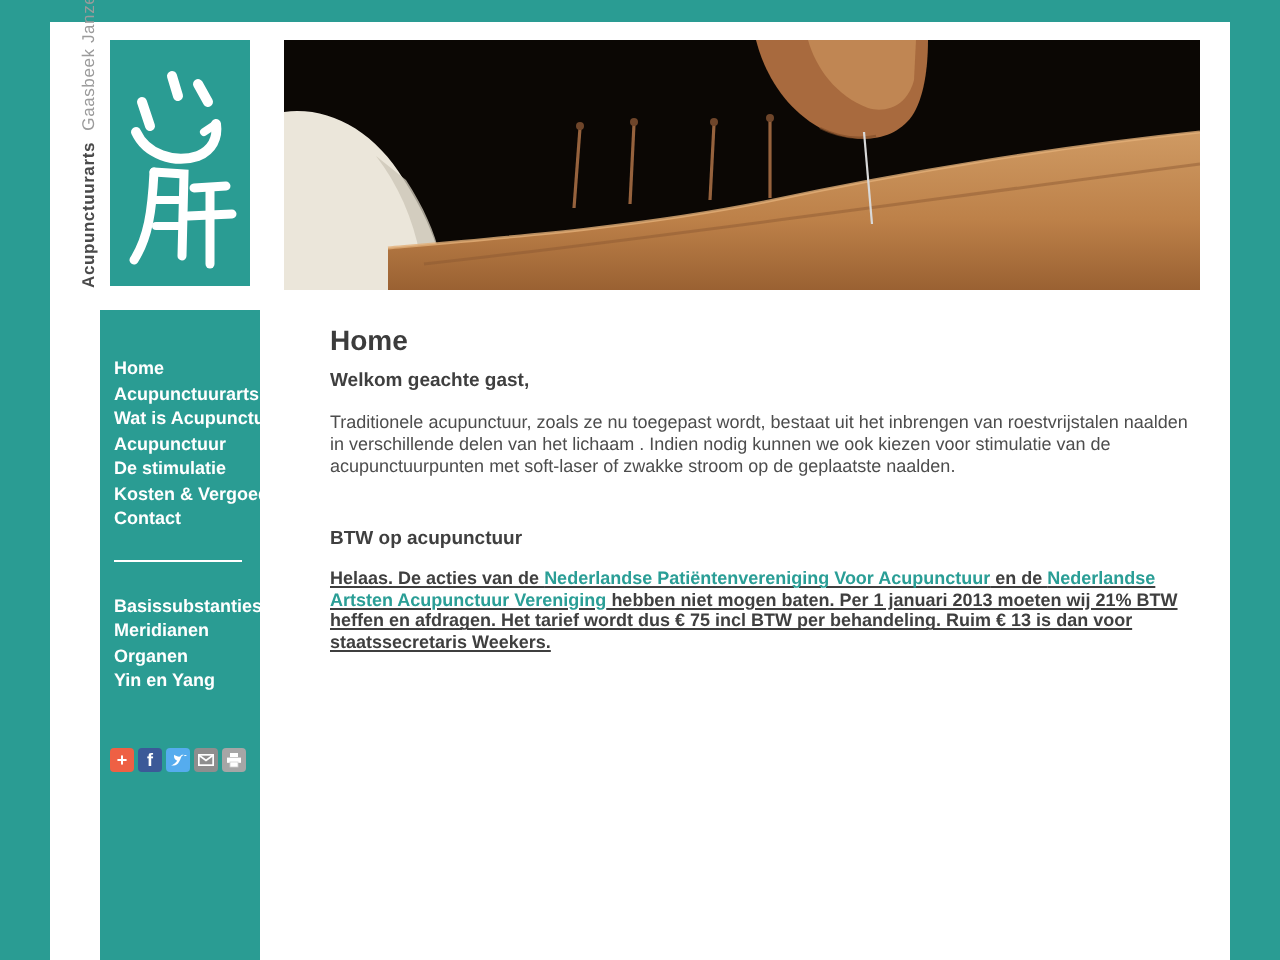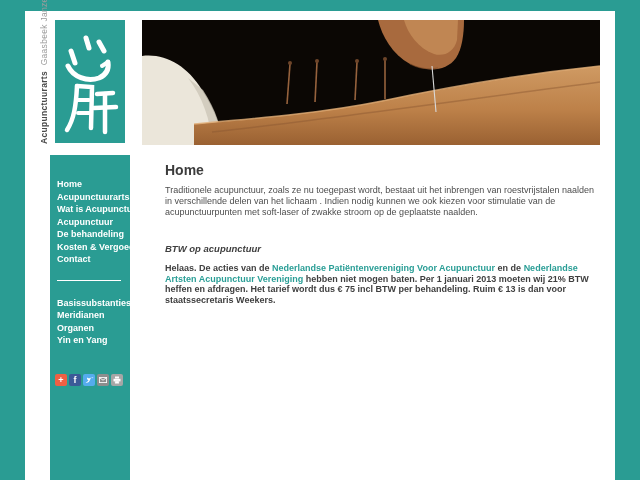--- a/index.html
+++ b/index.html
@@ -74,25 +74,24 @@
     font-size: 9.5px; font-weight: bold; color: #3f3f3f;
     margin: 0 0 10px;
   }
   .main p.body-p {
     font-size: 9px; line-height: 10.8px; color: #4d4d4d;
     margin: 0 0 10px;
   }
   .btw-heading {
     font-size: 9.5px; font-weight: bold; color: #3f3f3f;
     margin: 26px 0 9px;
-    font-style: italic;
   }
   .main p.bold-p {
     font-size: 9px; line-height: 10.5px; color: #3f3f3f;
-    font-weight: bold; margin: 0 0 10px;
+    font-weight: bold; margin: 0 0 10px; text-decoration: underline;
   }
   .text-link { color: #2a9e96; cursor: pointer; }
 </style>
 </head>
 <body>
 
 <div class="page">
 
   <div class="brand-vert">
     <span class="brand-name">Acupunctuurarts</span>
@@ -155,21 +154,21 @@
       <line x1="290" y1="46" x2="294" y2="92" stroke="#d9d9d9" stroke-width="1.1"></line>
     </svg>
   </div>
 
   <div class="sidebar">
     <ul class="nav-primary">
       <li>Home</li>
       <li>Acupunctuurarts</li>
       <li>Wat is Acupunctuur</li>
       <li>Acupunctuur</li>
-      <li>De behandeling</li>
+      <li>De stimulatie</li>
       <li>Kosten &amp; Vergoeding</li>
       <li>Contact</li>
     </ul>
     <div class="sidebar-divider"></div>
     <ul class="nav-secondary">
       <li>Basissubstanties</li>
       <li>Meridianen</li>
       <li>Organen</li>
       <li>Yin en Yang</li>
     </ul>
@@ -192,19 +191,20 @@
           <rect x="2" y="0.5" width="4" height="2" fill="#ffffff"></rect>
           <rect x="0.5" y="2.8" width="7" height="2.6" fill="#ffffff"></rect>
           <rect x="2" y="5" width="4" height="2.5" fill="#ffffff" stroke="#cfcfcf" stroke-width="0.4"></rect>
         </svg>
       </div>
     </div>
   </div>
 
   <div class="main">
     <h1>Home</h1>
+    <p class="greeting">Welkom geachte gast,</p>
     <p class="body-p">Traditionele acupunctuur, zoals ze nu toegepast wordt, bestaat uit het inbrengen van roestvrijstalen naalden in verschillende delen van het lichaam . Indien nodig kunnen we ook kiezen voor stimulatie van de acupunctuurpunten met soft-laser of zwakke stroom op de geplaatste naalden.</p>
 
     <h2 class="btw-heading">BTW op acupunctuur</h2>
     <p class="bold-p"><span>Helaas. De acties van de </span><span class="text-link">Nederlandse Patiëntenvereniging Voor Acupunctuur</span><span> en de </span><span class="text-link">Nederlandse Artsten Acupunctuur Vereniging</span><span> hebben niet mogen baten. Per 1 januari 2013 moeten wij 21% BTW heffen en afdragen. Het tarief wordt dus € 75 incl BTW per behandeling. Ruim € 13 is dan voor staatssecretaris Weekers.</span></p>
   </div>
 
 </div>
 
 </body></html>

